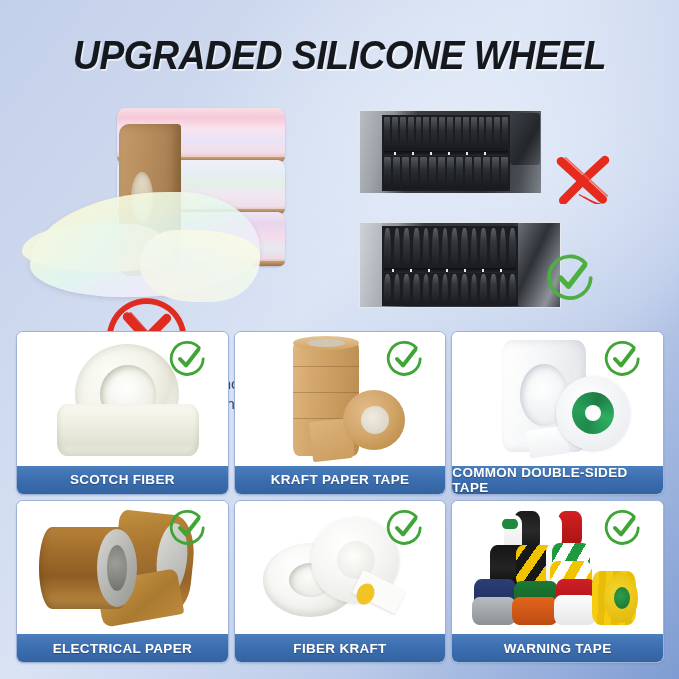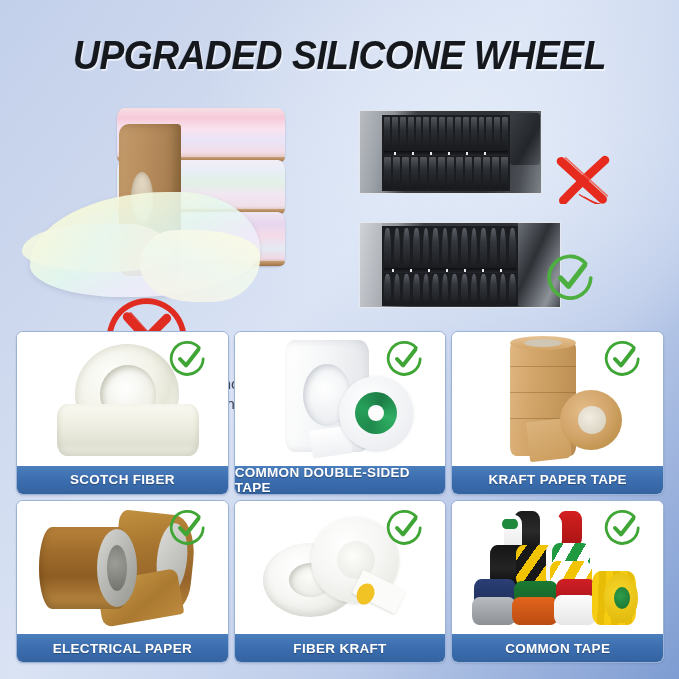--- a/index.html
+++ b/index.html
@@ -357,56 +357,56 @@
             <path d="M78 22 A40 40 0 1 0 88 50" fill="none" stroke="#3fa535" stroke-width="7" stroke-linecap="round"></path>
             <path d="M30 50 L45 66 L76 26" fill="none" stroke="#3fa535" stroke-width="10" stroke-linecap="round" stroke-linejoin="round"></path>
           </svg>
         </div>
       </div>
       <div class="card-label">SCOTCH FIBER</div>
     </div>
 
     <div class="card">
       <div class="card-img">
+        <div class="roll kr-stack">
+          <div class="kr-line" style="top:26px;"></div>
+          <div class="kr-line" style="top:52px;"></div>
+          <div class="kr-line" style="top:78px;"></div>
+        </div>
+        <div class="roll-face kr-top"></div>
+        <div class="roll-face kr-top-hole"></div>
+        <div class="roll kr-tail"></div>
+        <div class="roll kr-roll"></div>
+        <div class="roll-face kr-roll-hole"></div>
+        <div class="mark-check">
+          <svg viewBox="0 0 100 100" width="40" height="40">
+            <path d="M78 22 A40 40 0 1 0 88 50" fill="none" stroke="#3fa535" stroke-width="7" stroke-linecap="round"></path>
+            <path d="M30 50 L45 66 L76 26" fill="none" stroke="#3fa535" stroke-width="10" stroke-linecap="round" stroke-linejoin="round"></path>
+          </svg>
+        </div>
+      </div>
+      <div class="card-label">KRAFT PAPER TAPE</div>
+    </div>
+
+    <div class="card">
+      <div class="card-img">
         <div class="roll ds-a"></div>
         <div class="roll-face ds-a-hole"></div>
         <div class="roll ds-tail"></div>
         <div class="roll ds-b"></div>
         <div class="roll-face ds-b-core"></div>
         <div class="roll-face ds-b-hole"></div>
         <div class="mark-check">
           <svg viewBox="0 0 100 100" width="40" height="40">
             <path d="M78 22 A40 40 0 1 0 88 50" fill="none" stroke="#3fa535" stroke-width="7" stroke-linecap="round"></path>
             <path d="M30 50 L45 66 L76 26" fill="none" stroke="#3fa535" stroke-width="10" stroke-linecap="round" stroke-linejoin="round"></path>
           </svg>
         </div>
       </div>
       <div class="card-label">COMMON DOUBLE-SIDED TAPE</div>
-    </div>
-
-    <div class="card">
-      <div class="card-img">
-        <div class="roll kr-stack">
-          <div class="kr-line" style="top:26px;"></div>
-          <div class="kr-line" style="top:52px;"></div>
-          <div class="kr-line" style="top:78px;"></div>
-        </div>
-        <div class="roll-face kr-top"></div>
-        <div class="roll-face kr-top-hole"></div>
-        <div class="roll kr-tail"></div>
-        <div class="roll kr-roll"></div>
-        <div class="roll-face kr-roll-hole"></div>
-        <div class="mark-check">
-          <svg viewBox="0 0 100 100" width="40" height="40">
-            <path d="M78 22 A40 40 0 1 0 88 50" fill="none" stroke="#3fa535" stroke-width="7" stroke-linecap="round"></path>
-            <path d="M30 50 L45 66 L76 26" fill="none" stroke="#3fa535" stroke-width="10" stroke-linecap="round" stroke-linejoin="round"></path>
-          </svg>
-        </div>
-      </div>
-      <div class="card-label">KRAFT PAPER TAPE</div>
     </div>
 
     <div class="card">
       <div class="card-img">
         <div class="roll el-b"></div>
         <div class="roll-face el-b-rim"></div>
         <div class="roll el-tail"></div>
         <div class="roll el-a"></div>
         <div class="roll-face el-a-rim"></div>
         <div class="roll-face el-a-hole"></div>
@@ -463,17 +463,17 @@
         <div class="roll-face" style="left:152px;top:72px;width:34px;height:50px;border-radius:50%;background:radial-gradient(circle at 42% 40%,#f7d62a,#dcb406);"></div>
         <div class="roll-face" style="left:162px;top:86px;width:16px;height:22px;border-radius:50%;background:radial-gradient(circle at 40% 40%,#2e9d4a,#19702f);"></div>
 
         <div class="mark-check">
           <svg viewBox="0 0 100 100" width="40" height="40">
             <path d="M78 22 A40 40 0 1 0 88 50" fill="none" stroke="#3fa535" stroke-width="7" stroke-linecap="round"></path>
             <path d="M30 50 L45 66 L76 26" fill="none" stroke="#3fa535" stroke-width="10" stroke-linecap="round" stroke-linejoin="round"></path>
           </svg>
         </div>
       </div>
-      <div class="card-label">COMMON TAPE</div>
+      <div class="card-label">WARNING TAPE</div>
     </div>
 
   </div>
 </div>
 
 </body></html>

